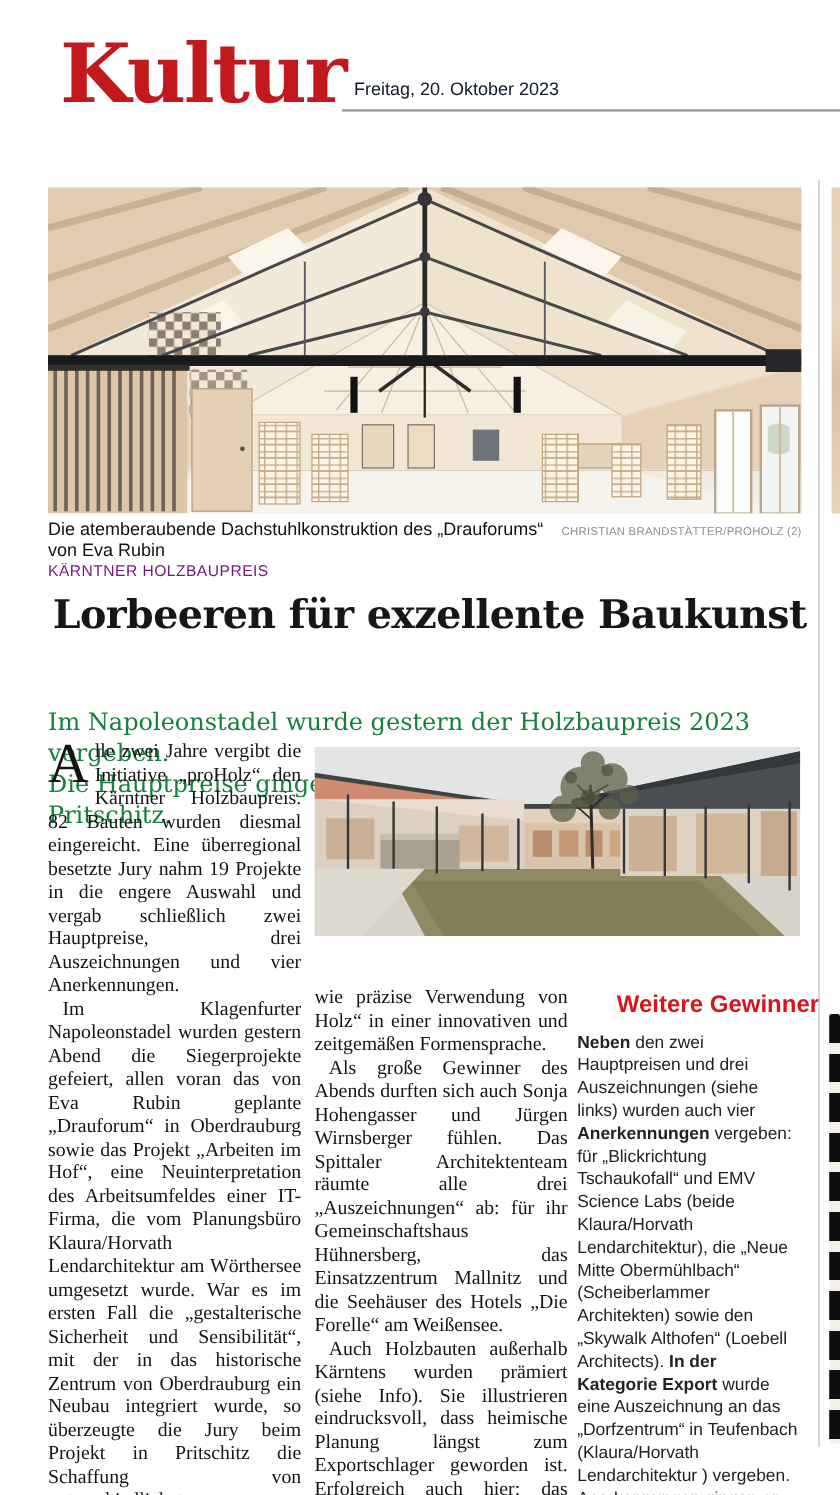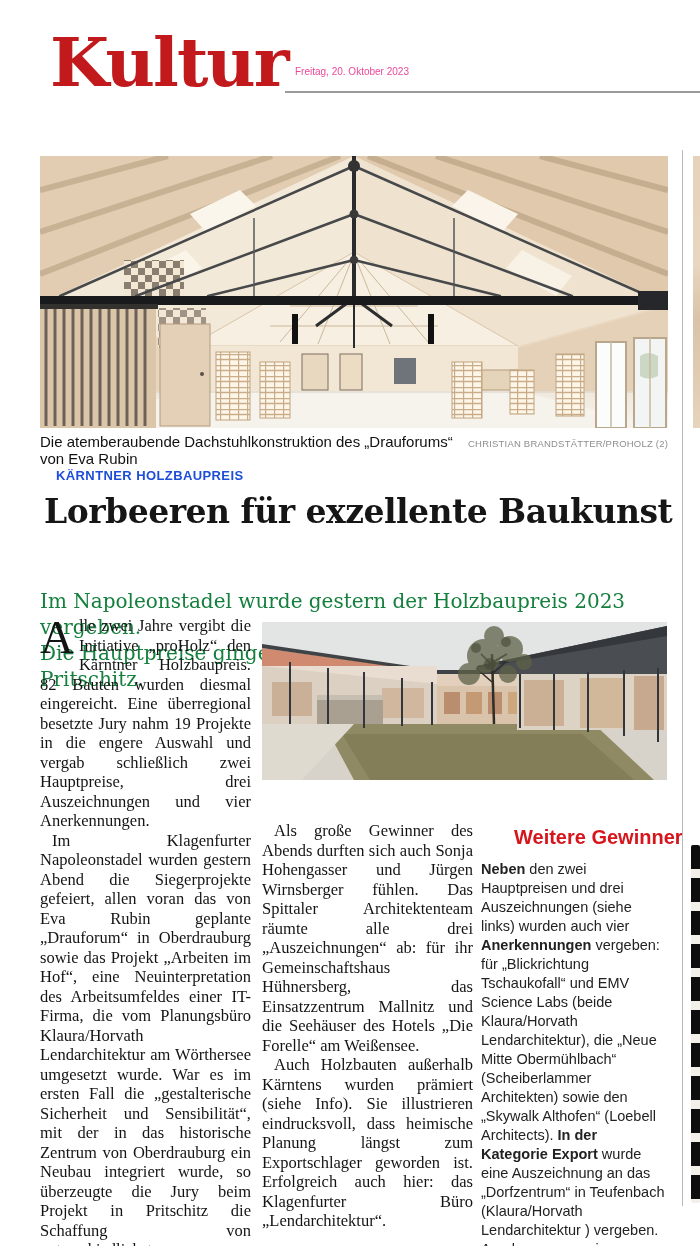--- a/index.html
+++ b/index.html
@@ -3,36 +3,36 @@
 <meta charset="utf-8">
 <style>
   html,body{margin:0;padding:0;background:#ffffff;}
   .page{position:relative;width:700px;height:1246px;background:#ffffff;overflow:hidden;
         font-family:"Liberation Sans",sans-serif;color:#1a1a1a;}
 
   
   .masthead-title{position:absolute;left:50px;top:22px;
     font-family:"DejaVu Serif",serif;font-weight:bold;font-size:68px;line-height:80px;
     letter-spacing:-2px;color:#c2191c;}
-  .masthead-date{position:absolute;left:295px;top:66px;font-size:10px;color:#ec4899;}
+  .masthead-date{position:absolute;left:295px;top:66px;font-size:15px;color:#0f172a;}
   .masthead-rule{position:absolute;left:285px;top:91px;width:415px;height:2px;background:#9b9b9b;}
 
   
   .photo-top{position:absolute;left:40px;top:156px;width:628px;height:272px;overflow:hidden;}
   .photo-courtyard{position:absolute;left:262px;top:622px;width:405px;height:158px;overflow:hidden;}
   svg{display:block;}
 
   
   .caption-row{position:absolute;left:40px;top:433px;width:628px;display:flex;
     justify-content:space-between;align-items:baseline;}
   .caption-bold{font-weight:normal;font-size:15px;color:#111;}
   .credit{font-size:9.5px;color:#8e8e8e;letter-spacing:.2px;white-space:nowrap;}
 
-  .kicker{position:absolute;left:56px;top:468px;font-size:13px;font-weight:bold;
-    letter-spacing:.4px;color:#1d4ed8;}
+  .kicker{position:absolute;left:40px;top:468px;font-size:13px;font-weight:normal;
+    letter-spacing:.4px;color:#701a75;}
   .headline{position:absolute;left:40px;top:487px;width:650px;
     font-family:"DejaVu Serif",serif;font-weight:bold;font-size:33px;line-height:42px;
     letter-spacing:-.5px;color:#161616;white-space:nowrap;}
   .subhead{position:absolute;left:40px;top:548px;width:655px;
     font-family:"DejaVu Serif",serif;font-size:20px;line-height:26px;color:#15803d;margin-top:40px;}
 
   
   .bodycol{position:absolute;font-family:"Liberation Serif",serif;font-size:16.5px;
     line-height:19.5px;text-align:justify;color:#141414;}
   .bodycol p{margin:0;}
@@ -189,20 +189,21 @@
 
   <div class="kicker">KÄRNTNER HOLZBAUPREIS</div>
   <h1 class="headline" style="margin:4px;">Lorbeeren für exzellente Baukunst</h1>
   <div class="subhead" id="subhead">Im Napoleonstadel wurde gestern der Holzbaupreis 2023 vergeben.<br>Die Hauptpreise gingen an Projekte in Oberdrauburg und Pritschitz.</div>
 
   <div class="bodycol" id="col1">
       <p><span class="dropcap">A</span>lle zwei Jahre vergibt die Initiative „proHolz“ den Kärntner Holzbaupreis. 82 Bauten wurden diesmal eingereicht. Eine überregional besetzte Jury nahm 19 Projekte in die engere Auswahl und vergab schließlich zwei Hauptpreise, drei Auszeichnungen und vier Anerkennungen.</p>
       <p class="ind">Im Klagenfurter Napoleonstadel wurden gestern Abend die Siegerprojekte gefeiert, allen voran das von Eva Rubin geplante „Drauforum“ in Oberdrauburg sowie das Projekt „Arbeiten im Hof“, eine Neuinterpretation des Arbeitsumfeldes einer IT-Firma, die vom Planungsbüro Klaura/Horvath Lendarchitektur am Wörthersee umgesetzt wurde. War es im ersten Fall die „gestalterische Sicherheit und Sensibilität“, mit der in das historische Zentrum von Oberdrauburg ein Neubau integriert wurde, so überzeugte die Jury beim Projekt in Pritschitz die Schaffung von unterschiedlichsten Raumsituationen bei sparsamstem Einsatz von Ressourcen. Beiden Projekten gemein ist die „kreative</p>
     </div>
   <div class="bodycol" id="col2">
+      <p>wie präzise Verwendung von Holz“ in einer innovativen und zeitgemäßen Formensprache.</p>
       <p class="ind">Als große Gewinner des Abends durften sich auch Sonja Hohengasser und Jürgen Wirnsberger fühlen. Das Spittaler Architektenteam räumte alle drei „Auszeichnungen“ ab: für ihr Gemeinschaftshaus Hühnersberg, das Einsatzzentrum Mallnitz und die Seehäuser des Hotels „Die Forelle“ am Weißensee.</p>
       <p class="ind">Auch Holzbauten außerhalb Kärntens wurden prämiert (siehe Info). Sie illustrieren eindrucksvoll, dass heimische Planung längst zum Exportschlager geworden ist. Erfolgreich auch hier: das Klagenfurter Büro „Lendarchitektur“. </p>
     </div>
 
   <div class="photo-courtyard">
     <svg width="405" height="158" viewBox="0 0 405 158">
       <rect width="405" height="158" fill="#e2e5e4"></rect>
 
       <rect x="0" y="100" width="405" height="58" fill="#d7d3ca"></rect>
       <polygon points="62,102 332,102 392,158 92,158" fill="#8f8a63"></polygon>

